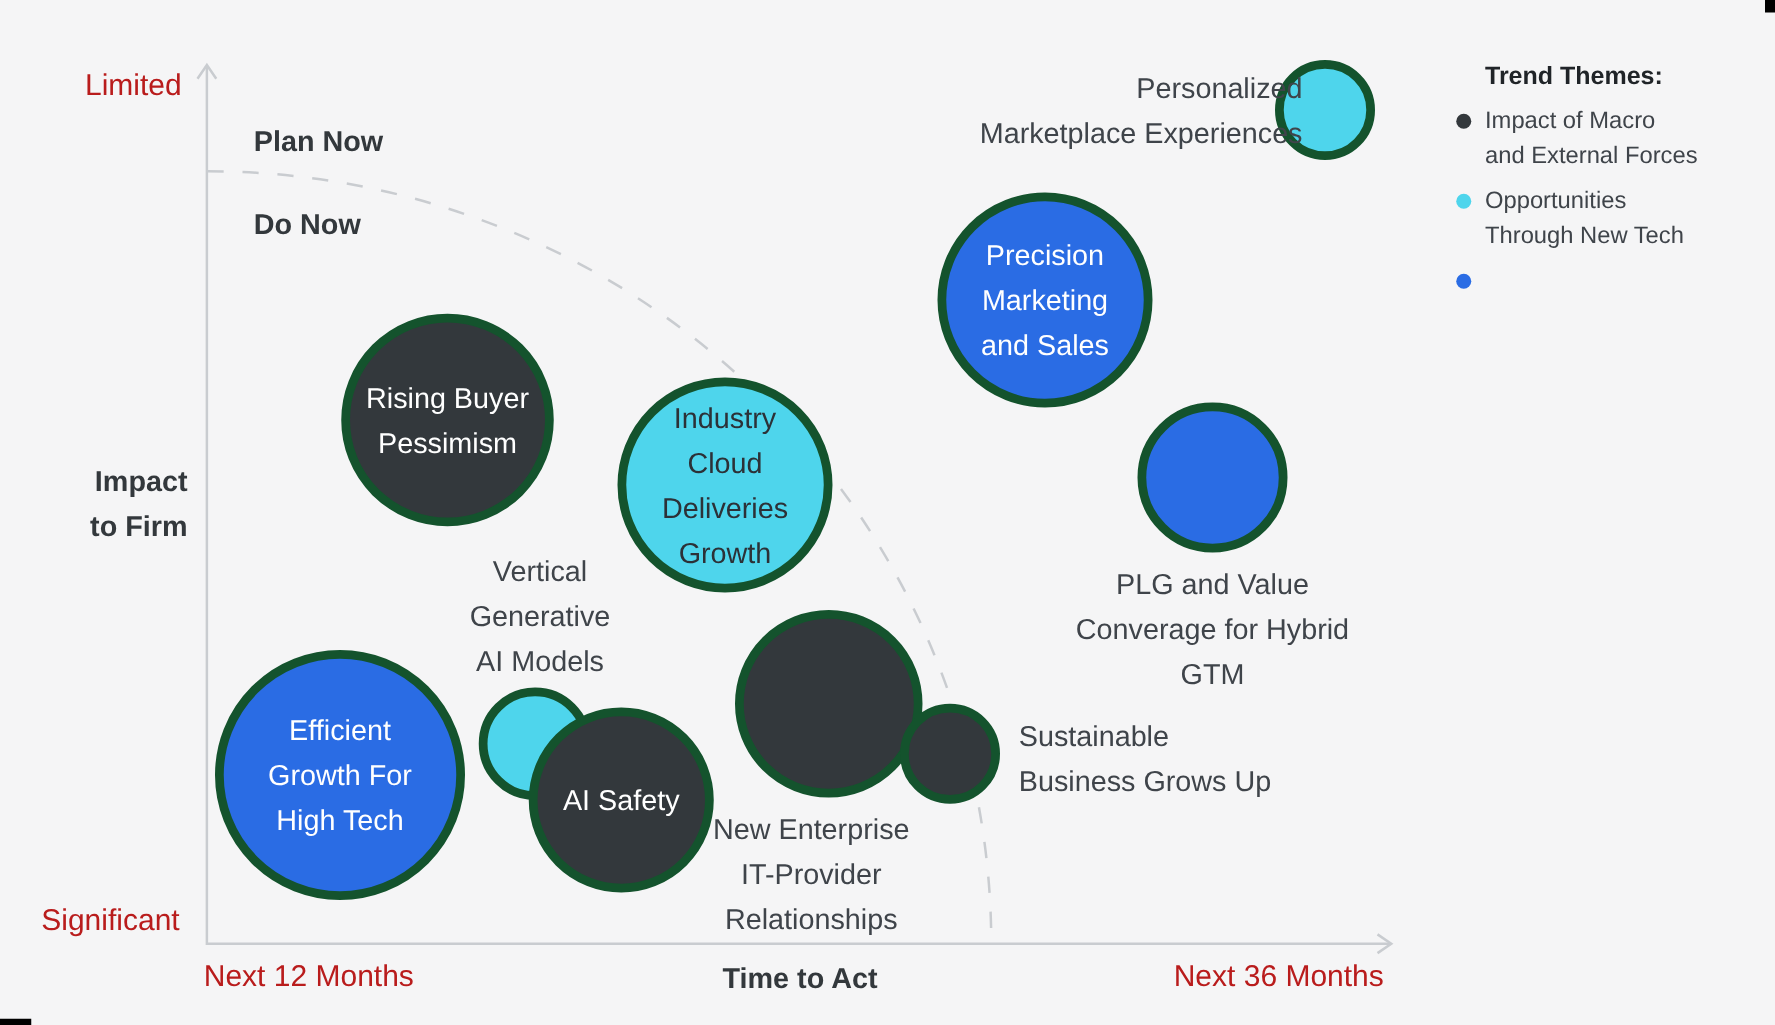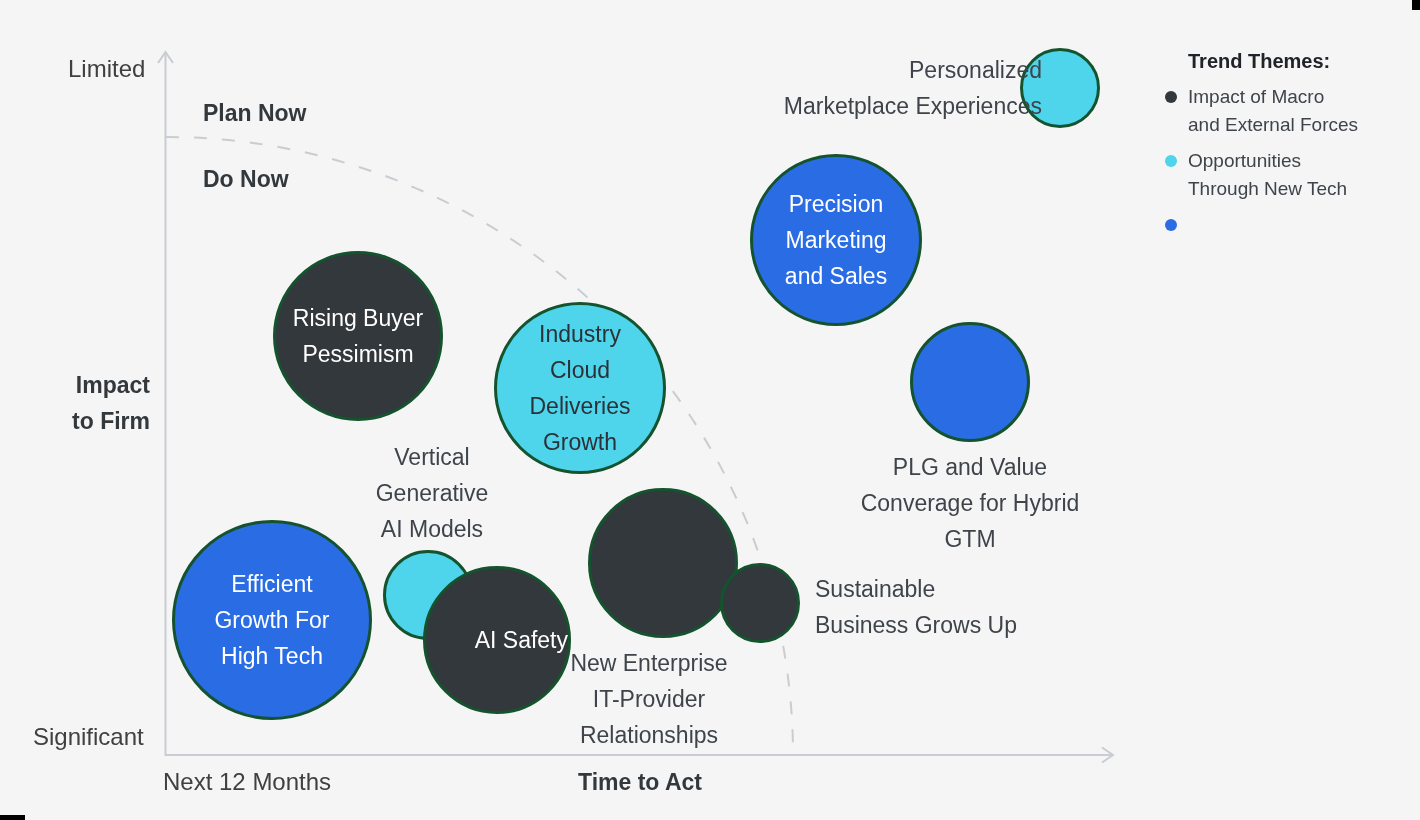--- a/index.html
+++ b/index.html
@@ -10,21 +10,21 @@
     position: relative;
     overflow: hidden;
   }
   .stage { position: absolute; left: 0; top: 0; width: 1420px; height: 820px; }
   .layer  { position: absolute; left: 0; top: 0; }
 
   
   .bubble {
     position: absolute;
     border-radius: 50%;
-    border: 3px solid #14532d;
+    border: 7px solid #14532d;
     box-sizing: border-box;
     display: flex; align-items: center; justify-content: center;
   }
   .bubble-text {
     font-size: 23px; line-height: 36px;
     color: #ffffff; text-align: center;
     white-space: pre-line;
   }
   .bubble-text.dark-text { color: #2c3137; }
 
@@ -32,21 +32,21 @@
   .outside-label {
     position: absolute;
     font-size: 23px; line-height: 36px;
     color: #3f444a;
     white-space: pre-line;
   }
 
   
   .axis-end-label {
     position: absolute;
-    font-size: 24px; color: #404040;
+    font-size: 24px; color: #b91c1c;
     white-space: pre-line;
   }
   
   .bold-label {
     position: absolute;
     font-size: 23px; font-weight: 700; color: #33383c;
     white-space: pre-line; line-height: 36px;
   }
 
   
@@ -109,21 +109,21 @@
       </div>
       <div class="bubble" style="left: 172px; top: 520px; height: 200px; width: 200px; background: rgb(42, 108, 228);">
         <div class="bubble-text">Efficient
 Growth For
 High Tech</div>
       </div>
       <div class="bubble" style="left: 383px; top: 550px; height: 90px; width: 90px; background: rgb(78, 213, 236);"></div>
       <div class="outside-label" style="left: 312px; top: 439px; width: 240px; text-align: center;">Vertical
 Generative
 AI Models</div>
-      <div class="bubble" style="left: 423px; top: 566px; height: 148px; width: 148px; background: rgb(51, 56, 60); justify-content: flex-end;">
+      <div class="bubble" style="left: 423px; top: 566px; height: 148px; width: 148px; background: rgb(51, 56, 60);">
         <div class="bubble-text">AI Safety</div>
       </div>
       <div class="bubble" style="left: 588px; top: 488px; height: 150px; width: 150px; background: rgb(51, 56, 60);"></div>
       <div class="outside-label" style="left: 499px; top: 645px; width: 300px; text-align: center;">New Enterprise
 IT-Provider
 Relationships</div>
       <div class="bubble" style="left: 720px; top: 563px; height: 80px; width: 80px; background: rgb(51, 56, 60);"></div>
       <div class="outside-label" style="left: 815px; top: 571px; width: 280px; text-align: left;">Sustainable
 Business Grows Up</div>
       <div class="bubble" style="left: 910px; top: 322px; height: 120px; width: 120px; background: rgb(42, 108, 228);"></div>
@@ -140,20 +140,21 @@
 to Firm</div>
 
   <div class="bold-label" style="left:203px; top:95px;">Plan Now</div>
 
   <div class="bold-label" style="left:203px; top:161px;">Do Now</div>
 
   <div class="axis-end-label" style="left:163px; top:768px;">Next 12 Months</div>
 
   <div class="bold-label" style="left:540px; top:764px; width:200px; text-align:center;">Time to Act</div>
 
+  <div class="axis-end-label" style="left:873px; top:768px; width:300px; text-align:center;">Next 36 Months</div>
 
   <div class="legend">
     <div class="legend-title">Trend Themes:</div>
     <div id="legend-items">
         <div class="legend-item">
           <span class="legend-dot" style="background: rgb(51, 56, 60);"></span>
           <span class="legend-text">Impact of Macro
 and External Forces</span>
         </div>
         <div class="legend-item">

